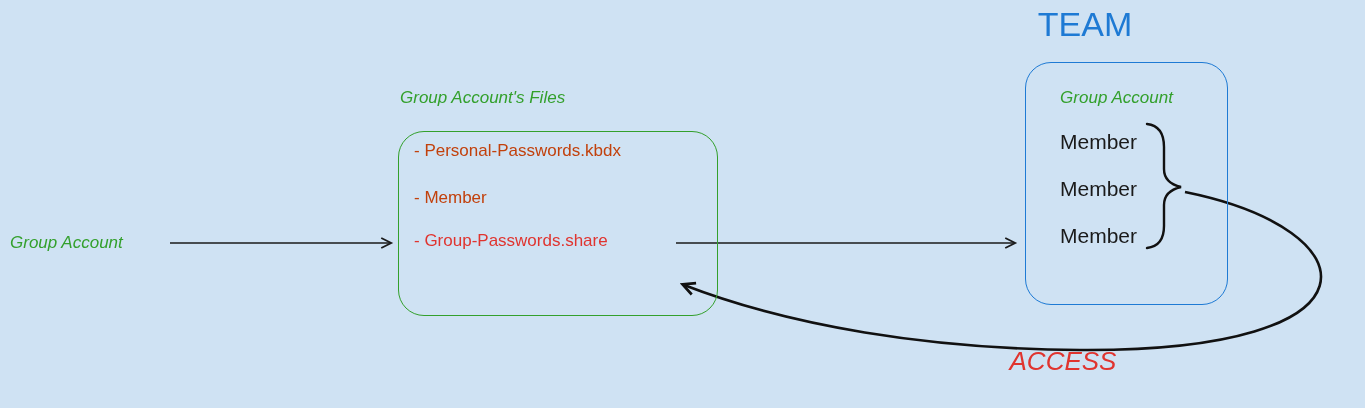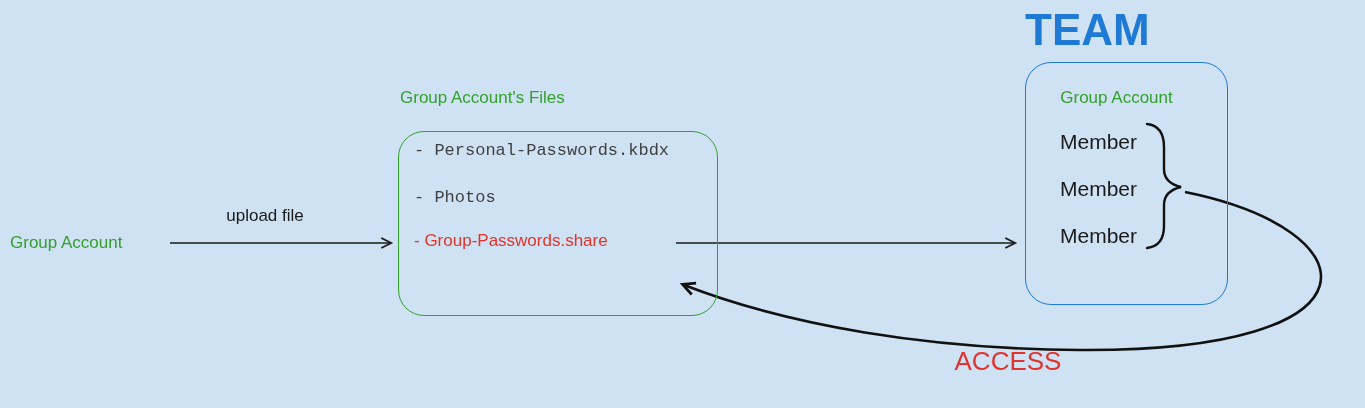--- a/index.html
+++ b/index.html
@@ -3,31 +3,31 @@
 <meta charset="utf-8">
 <style>
   * { margin:0; padding:0; box-sizing:border-box; }
   html, body { background:#cfe2f3; }
   body { font-family:"Liberation Sans","DejaVu Sans",sans-serif; color:#1a1a1a; }
   #canvas { position:relative; width:1365px; height:408px; background:var(--bg,#cfe2f3); overflow:hidden; }
   .abs { position:absolute; }
   .green { color:var(--green,#33a02c); }
   .blue  { color:var(--blue,#1e7ad4); }
   .red   { color:var(--red,#e0342f); }
-  .label { font-size:17px; white-space:nowrap; }
+  .label { font-size:17px; white-space:nowrap;font-style:italic; }
   .center { text-align:center; }
-  #team-title { font-size:44px;font-weight:bold; }
+  #team-title { font-size:34px; }
   #access-label { font-size:26px; }
   .box { position:absolute; border-radius:26px; background:transparent; }
   #files-box { left:398px; top:131px; width:320px; height:185px; border:1.6px solid var(--green,#33a02c); }
   #team-box  { left:1025px; top:62px; width:203px; height:243px; border:1.6px solid var(--blue,#1e7ad4); }
   .file-item { position:absolute; left:414px; font-size:17px; white-space:nowrap; }
   .member { position:absolute; left:1060px; font-size:21px; white-space:nowrap; }
   [data-color="red"]   { color:var(--red,#e0342f); }
-  [data-color="black"] { color:#404040;font-family:Liberation Mono, monospace; }
+  [data-color="black"] { color:#c2410c; }
   svg#wires { position:absolute; left:0; top:0; }
 </style>
 </head>
 <body>
 
 <div id="canvas">
 
   <svg id="wires" width="1365" height="408" viewBox="0 0 1365 408">
     <defs>
       <marker id="mArrow" viewBox="0 0 12 12" refX="9" refY="6" markerWidth="10" markerHeight="10" orient="auto-start-reverse">
@@ -42,36 +42,35 @@
 
     <path d="M676 243 L1014 243" stroke="#1a1a1a" stroke-width="1.5" fill="none" marker-end="url(#mArrow)"></path>
 
     <path d="M1185 192 C1372 230 1392 352 1080 350 C928 349 790 326 684 285" stroke="#111111" stroke-width="2.6" fill="none" marker-end="url(#mArrowBold)"></path>
 
     <path d="M1147 124 Q1164 126 1164 147 L1164 169 Q1164 183 1181 187 Q1164 191 1164 205 L1164 226 Q1164 246 1147 248" stroke="#111111" stroke-width="2.4" fill="none" stroke-linecap="round"></path>
   </svg>
 
   <div class="abs label green" style="left:10px; top:233px;">Group Account</div>
 
-  <div class="abs label center" style="left:205px; top:206px; width:120px;">upload file</div>
 
   <div class="abs label green" style="left:400px; top:88px;">Group Account's Files</div>
 
   <div class="box" id="files-box"></div>
 
   <div class="file-item" style="top:141px;" data-color="black">- Personal-Passwords.kbdx</div>
-  <div class="file-item" style="top:188px;" data-color="black">- Photos</div>
+  <div class="file-item" style="top:188px;" data-color="black">- Member</div>
   <div class="file-item" style="top:231px;" data-color="red">- Group-Passwords.share</div>
 
 
   <div class="abs blue center" id="team-title" style="left:1025px; top:5px; width:120px;">TEAM</div>
 
   <div class="box" id="team-box"></div>
 
   <div class="abs label green center" style="left:1015px; top:88px; width:203px;">Group Account</div>
 
   <div class="member" style="top:130px;">Member</div>
   <div class="member" style="top:177px;">Member</div>
   <div class="member" style="top:224px;">Member</div>
 
-  <div class="abs red center" id="access-label" style="left:938px; top:346px; width:140px;">ACCESS</div>
+  <div class="abs red center" id="access-label" style="left:993px; top:346px; width:140px;font-style:italic;">ACCESS</div>
 
 </div>
 
 </body></html>

